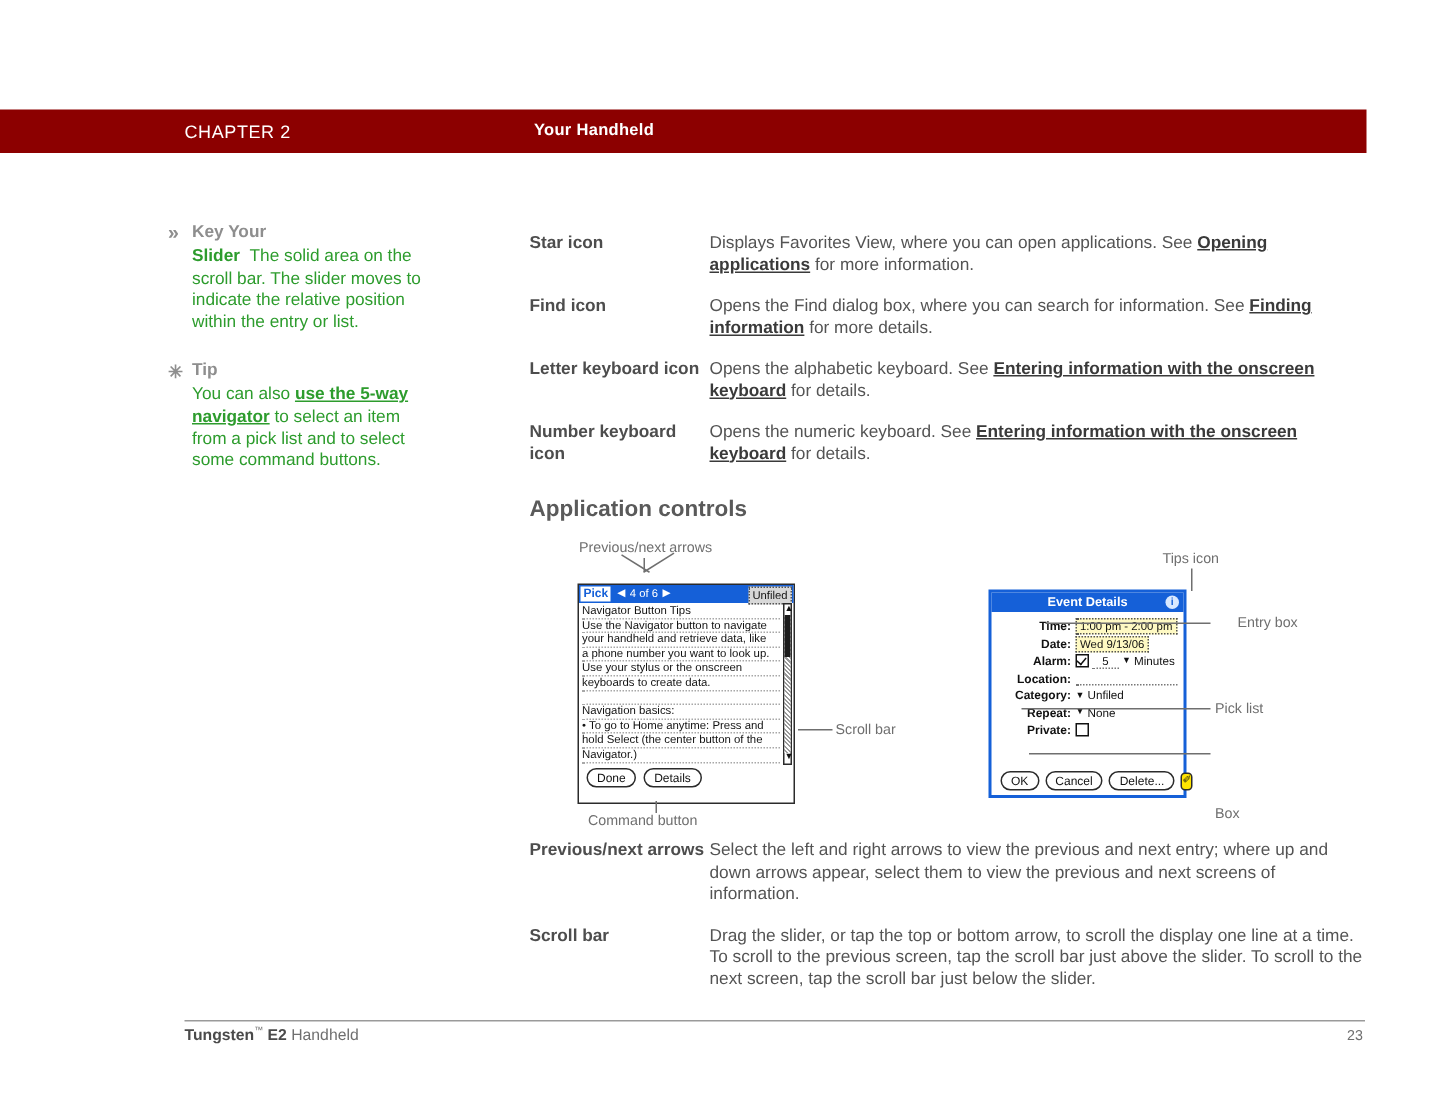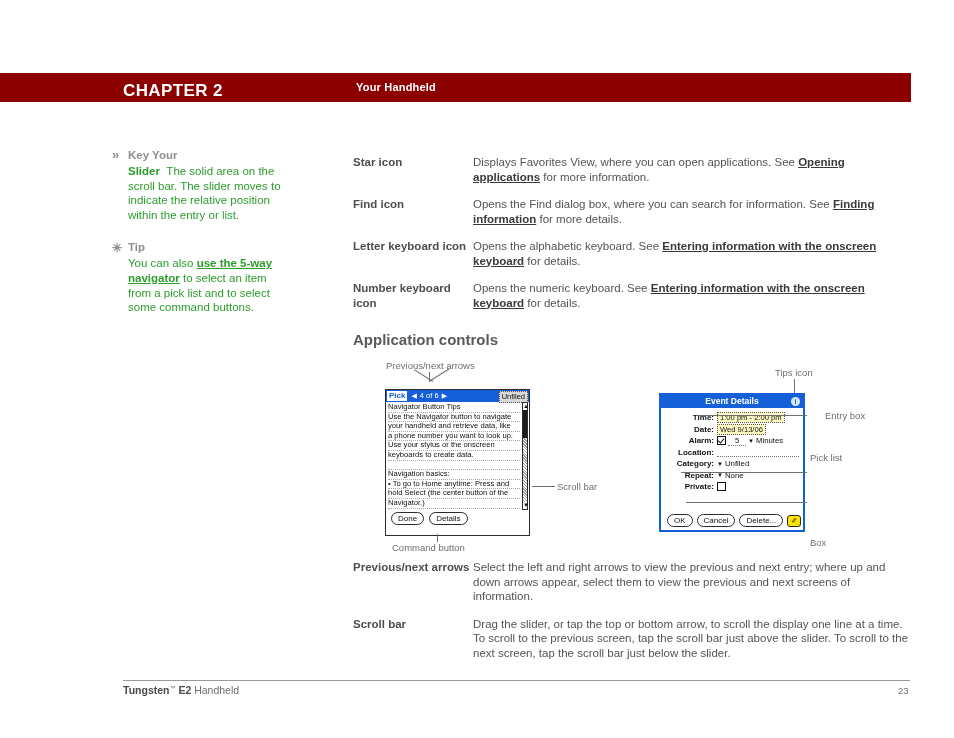--- a/index.html
+++ b/index.html
@@ -11,21 +11,21 @@
   }
   .page{position:absolute;left:0;top:0;width:954px;height:738px;}
 
   
   .header-band{
     position:absolute;left:0;top:73px;width:911px;height:29px;
     background:#8c0000;
   }
   .header-chapter{
     position:absolute;left:123px;top:81px;
-    font-size:17px;font-weight:bold;color:#ffffff;letter-spacing:.4px;
+    font-size:12px;font-weight:normal;color:#ffffff;letter-spacing:.4px;
   }
   .header-title{
     position:absolute;left:356px;top:81px;
     font-size:11px;font-weight:bold;color:#ffffff;letter-spacing:.2px;
   }
 
   
   .sidebar{position:absolute;left:112px;top:148px;width:175px;}
   .side-block{position:relative;margin-bottom:18px;}
   .side-marker{
@@ -124,21 +124,21 @@
     display:flex;align-items:flex-start;gap:5px;padding-left:5px;
     box-sizing:border-box;
   }
   .palm-btn{
     border:1px solid #2b2b2b;border-radius:7px;background:#ffffff;
     font-size:8px;color:#111;padding:1px 6px;line-height:9px;
   }
 
   
   .event-dialog{
-    position:absolute;left:306px;top:33px;width:146px;height:139px;
+    position:absolute;left:306px;top:33px;width:132px;height:139px;
     border:2px solid #1560d8;background:#ffffff;box-sizing:border-box;
   }
   .ev-titlebar{
     height:13px;background:#1560d8;color:#ffffff;font-size:8.5px;
     font-weight:bold;text-align:center;line-height:13px;position:relative;
   }
   .ev-tips-icon{
     position:absolute;right:3px;top:2px;width:9px;height:9px;
     border-radius:50%;background:#d8e8ff;color:#1560d8;
     font-size:7px;font-weight:bold;line-height:9px;text-align:center;
@@ -375,21 +375,21 @@
         <div class="palm-btn">Cancel</div>
         <div class="palm-btn">Delete...</div>
         <div class="ev-note">✐</div>
       </div>
     </div>
 
     <div class="leader" style="left:344px;top:55px;width:110px;height:1px;"></div>
     <div class="callout-text" style="left:472px;top:50px;text-align:center;">Entry box</div>
 
     <div class="leader" style="left:328px;top:112px;width:126px;height:1px;"></div>
-    <div class="callout-text" style="left:457px;top:92px;">Pick list</div>
+    <div class="callout-text" style="left:457px;top:107px;">Pick list</div>
 
     <div class="leader" style="left:333px;top:142px;width:121px;height:1px;"></div>
     <div class="callout-text" style="left:457px;top:137px;margin-top:40px;">Box</div>
 
   </div>
 
   <div class="deflist2">
     <div class="defrow">
       <div class="defterm">Previous/next arrows</div>
       <div class="defdesc">Select the left and right arrows to view the previous and next entry; where up and down arrows appear, select them to view the previous and next screens of information.</div>

